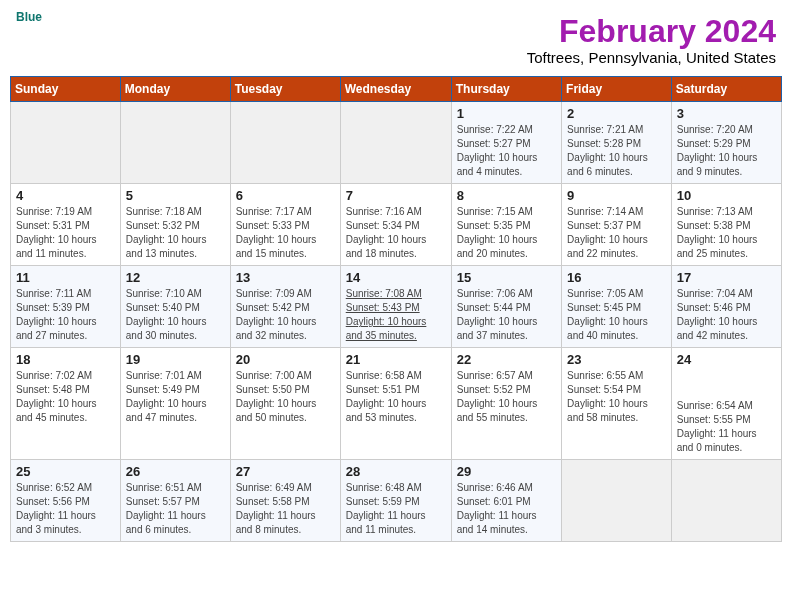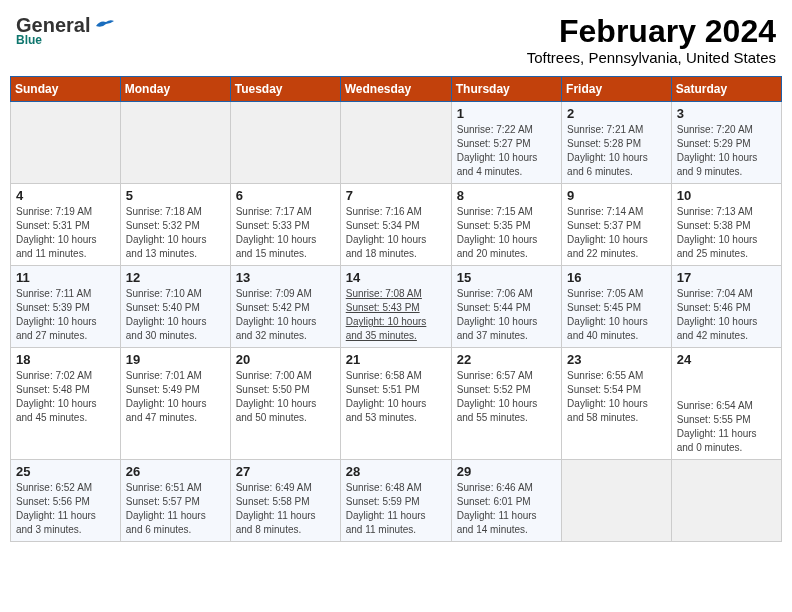--- a/index.html
+++ b/index.html
@@ -21,21 +21,21 @@
       display: flex;
       flex-direction: column;
       align-items: flex-start;
     }
     .title-area {
       text-align: right;
     }
     .month-year {
       font-size: 32px;
       font-weight: bold;
-      color: #000000;
+      color: #a21caf;
       line-height: 1.1;
     }
     .location {
       font-size: 15px;
       color: #000000;
     }
     .calendar {
       width: 100%;
       border-collapse: collapse;
       border: 1px solid #bbb;
@@ -73,26 +73,20 @@
       color: #444;
       line-height: 1.4;
     }
     .empty-cell { background: #f0f0f0 !important; }
   </style>
 </head>
 <body>
 
 <div class="header-area">
   <div class="logo">
-    <div style="display:flex;align-items:center;gap:2px;">
-      <span style="font-size:20px;font-weight:bold;color:#333;">General</span>
-      <svg width="22" height="16" viewBox="0 0 22 16">
-        <path d="M4 8 Q8 2 14 4 Q18 1 22 3 Q18 6 14 6 Q10 10 4 8Z" fill="#1a6dbe"></path>
-      </svg>
-    </div>
     <span style="font-size:12px;font-weight:bold;color:#0f766e;margin-top:-4px;">Blue</span>
   </div>
   <div class="title-area">
     <div class="month-year">February 2024</div>
     <div class="location">Toftrees, Pennsylvania, United States</div>
   </div>
 </div>
 
 <table class="calendar">
   <thead>

